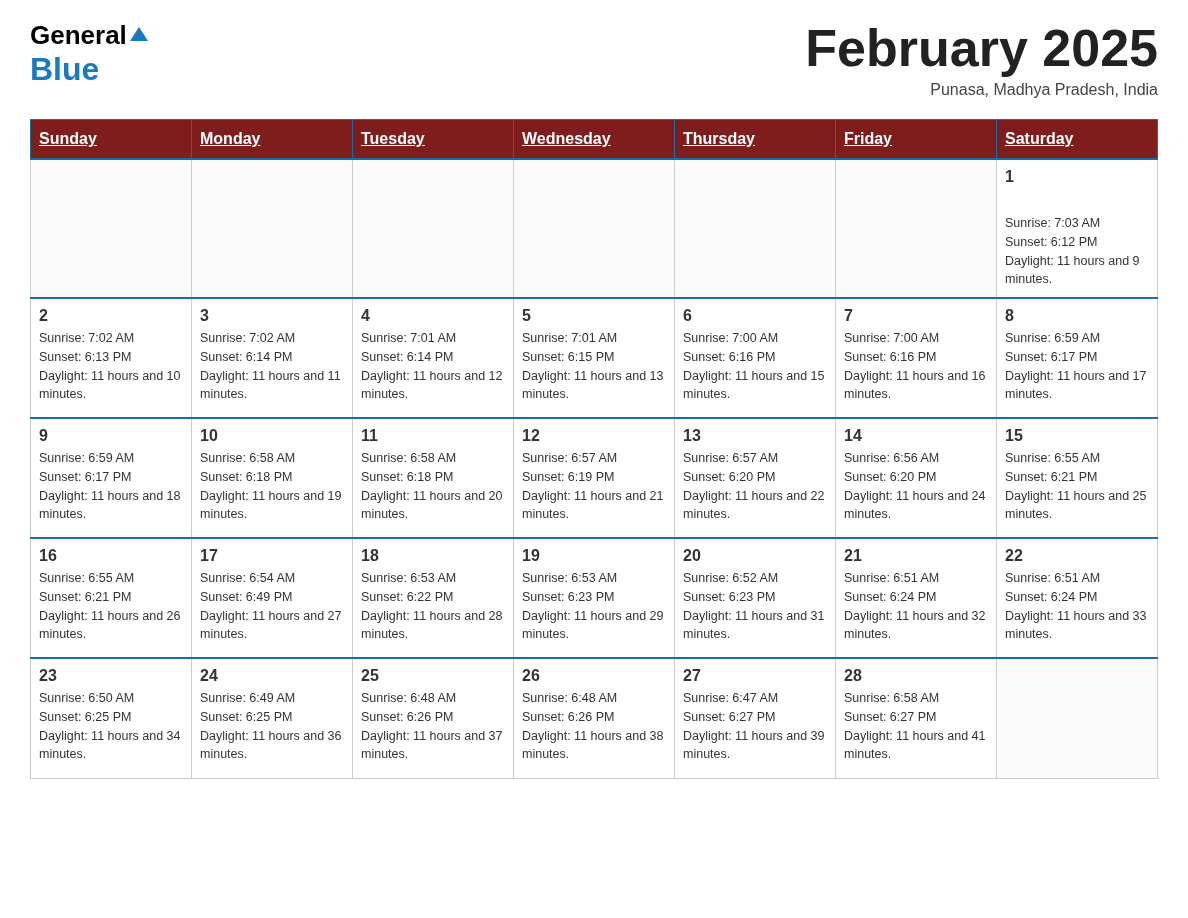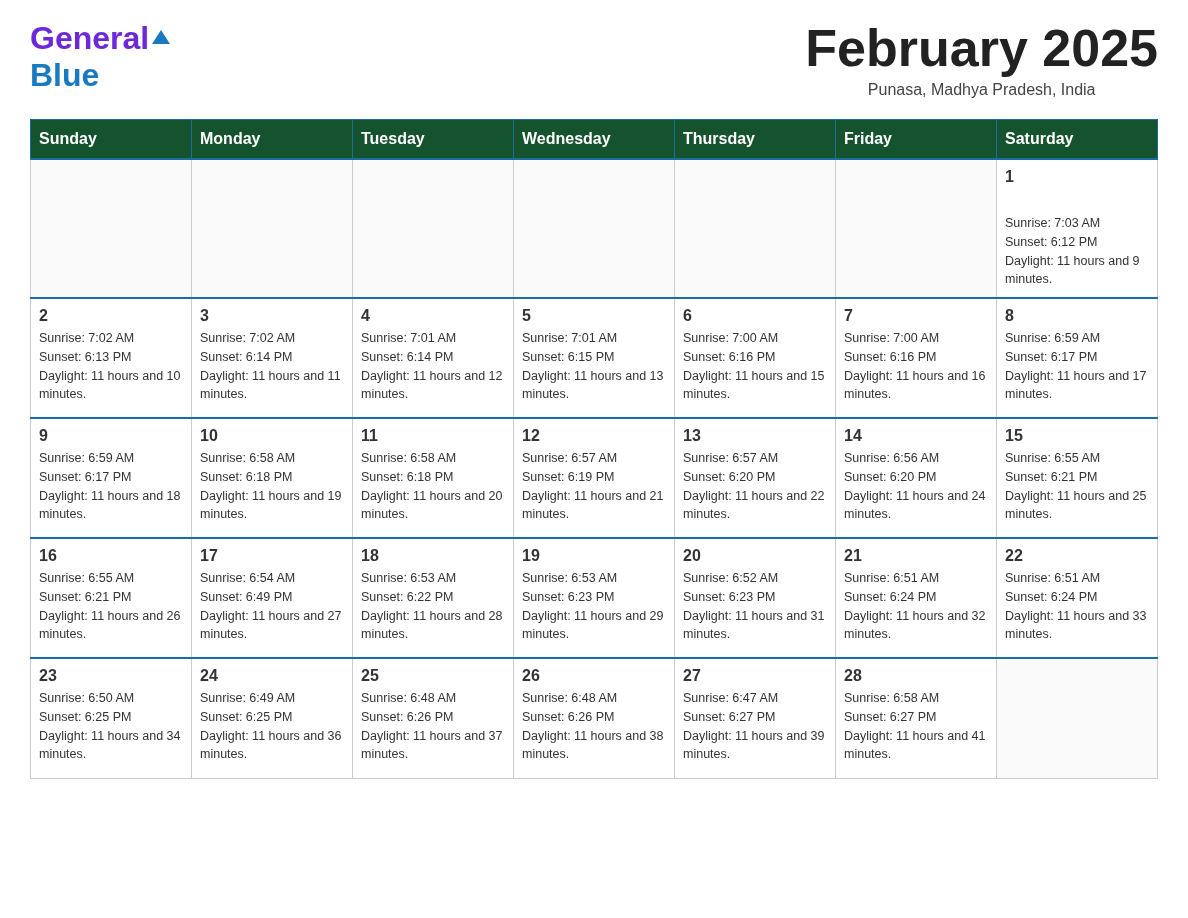--- a/index.html
+++ b/index.html
@@ -15,46 +15,47 @@
       justify-content: space-between;
       align-items: flex-start;
       margin-bottom: 20px;
     }
     .logo {
       display: flex;
       flex-direction: column;
       align-items: flex-start;
     }
     .title-section {
-      text-align: center;
+      text-align: right;
     }
     .calendar-title {
       font-size: 52px;
       font-weight: bold;
       color: #222;
       line-height: 1.1;
     }
     .location {
       font-size: 16px;
       color: #444;
       margin-top: 4px;
     }
     table {
       width: 100%;
       border-collapse: collapse;
       table-layout: fixed;
     }
     thead tr th {
-      background-color: #14532d;
+      background-color: #7f1d1d;
       color: #fff;
       font-size: 16px;
       font-weight: bold;
       padding: 10px 8px;
       text-align: left;
       border: 1px solid #1a6fa0;
+      text-decoration: underline;
     }
     tbody tr td {
       vertical-align: top;
       padding: 8px;
       border: 1px solid #ccc;
       font-size: 12.5px;
       color: #333;
       height: 120px;
       width: 14.28%;
     }
@@ -73,23 +74,23 @@
       color: #333;
     }
     .empty-cell {
       background: #fafafa;
     }
     .logo-row {
       display: flex;
       align-items: center;
     }
     .logo-text-general {
-      font-size: 32px;
-      font-weight: bold;
-      color: #6d28d9;
+      font-size: 26px;
+      font-weight: bold;
+      color: #000000;
     }
     .logo-text-blue {
       font-size: 32px;
       font-weight: bold;
       color: #1a7abf;
     }
     .logo-icon {
       display: inline-block;
       margin-left: 1px;
     }

